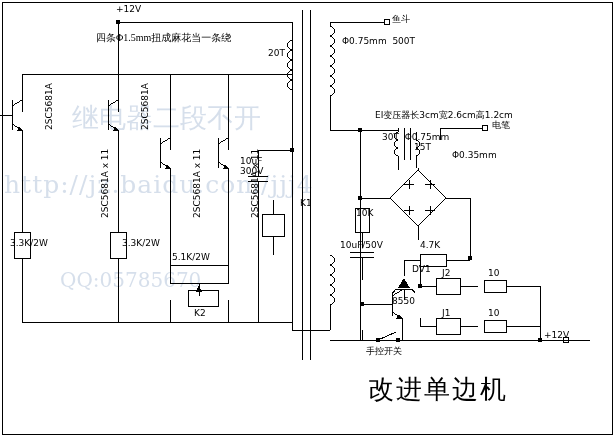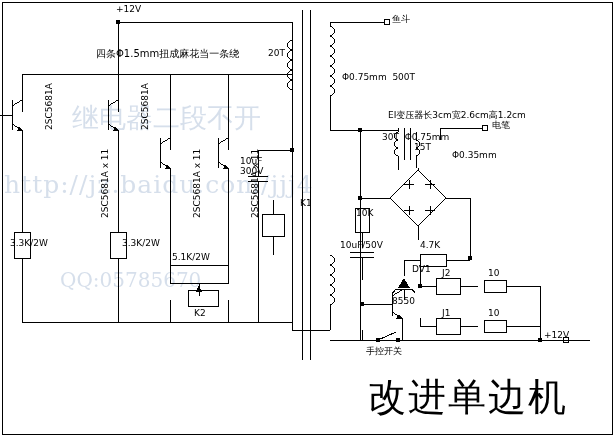--- a/index.html
+++ b/index.html
@@ -42,21 +42,21 @@
     width: 330px;
     font-size: 8.2px;
     line-height: 1.42;
     color: #000000;
     white-space: pre-line;
   }
   .title-big {
     position: absolute;
     left: 368px;
     top: 372px;
-    font-size: 38px;
+    font-size: 26px;
     font-family: "DejaVu Sans", sans-serif;
     color: #000000;
     letter-spacing: 2px;
   }
   .wm {
     position: absolute;
     color: rgba(120,150,190,0.30);
     font-family: "DejaVu Serif", serif;
     white-space: pre;
     pointer-events: none;
@@ -263,29 +263,29 @@
       <circle cx="470" cy="258" r="2" fill="#000"></circle>
 
       <circle cx="566" cy="340" r="3" fill="none"></circle>
 
       <line x1="292" y1="330" x2="292" y2="330"></line>
 
     </g>
   </svg>
 
   <div class="lbl s9" style="left:116px; top:4px;">+12V</div>
-  <div class="lbl s10" style="left:96px; top:48px;">四条Φ1.5mm扭成麻花当一条绕</div>
+  <div class="lbl s10" style="left:96px; top:32px;font-family:Liberation Serif, serif;">四条Φ1.5mm扭成麻花当一条绕</div>
 
   <div class="lbl s9" style="left:268px; top:48px;">20T</div>
-  <div class="lbl s9" style="left:342px; top:36px;margin-top:36px;">Φ0.75mm  500T</div>
+  <div class="lbl s9" style="left:342px; top:36px;">Φ0.75mm  500T</div>
 
   <div class="lbl s9" style="left:392px; top:14px;">鱼斗</div>
   <div class="lbl s9" style="left:492px; top:120px;">电笔</div>
 
-  <div class="lbl s9" style="left:380px; top:110px;padding-left:8px;">EI变压器长3cm宽2.6cm高1.2cm</div>
+  <div class="lbl s9" style="left:367px; top:110px;padding-left:8px;">EI变压器长3cm宽2.6cm高1.2cm</div>
   <div class="lbl s9" style="left:382px; top:132px;">30T  Φ0.75mm</div>
   <div class="lbl s9" style="left:414px; top:142px;text-align:center;">15T</div>
   <div class="lbl s9" style="left:452px; top:150px;">Φ0.35mm</div>
 
   <div class="lbl s9 rot" style="left:44px; top:130px;">2SC5681A</div>
   <div class="lbl s9 rot" style="left:140px; top:130px;">2SC5681A</div>
   <div class="lbl s9 rot" style="left:100px; top:218px;">2SC5681A x 11</div>
   <div class="lbl s9 rot" style="left:192px; top:218px;">2SC5681A x 11</div>
   <div class="lbl s9 rot" style="left:250px; top:218px;">2SC5681A x 11</div>
 

